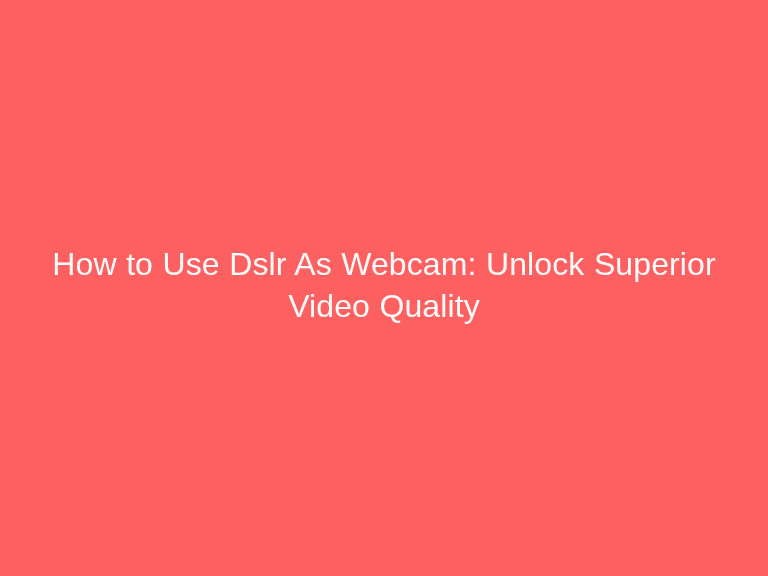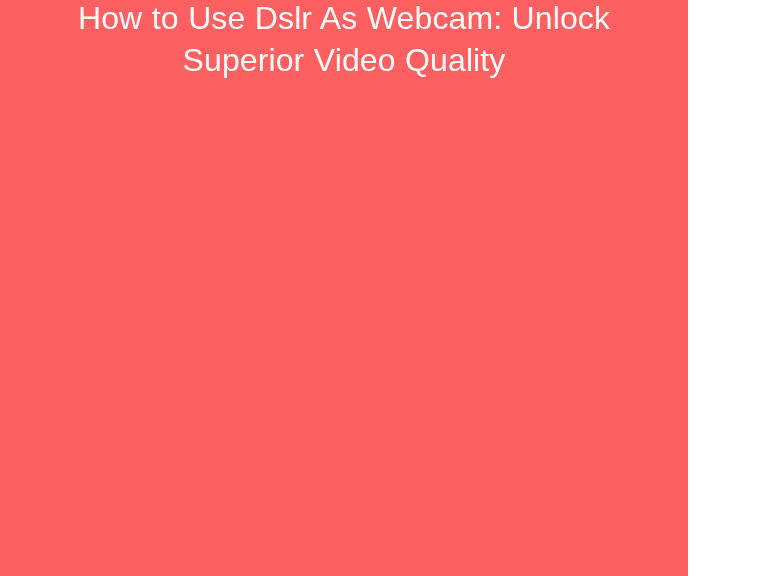--- a/index.html
+++ b/index.html
@@ -11,24 +11,25 @@
     width: 768px;
     height: 576px;
     overflow: hidden;
     font-family: "Liberation Sans", sans-serif;
   }
 
   
   #featured-image-card {
     position: relative;
     box-sizing: border-box;
-    width: 688px;
+    width: 768px;
     height: 576px;
     background: #fc6061;
     display: flex;
+    align-items: center;
     justify-content: center;
   }
 
   
   #article-title {
     margin: 0;
     padding: 0 48px;
     width: 100%;
     box-sizing: border-box;
     text-align: center;

